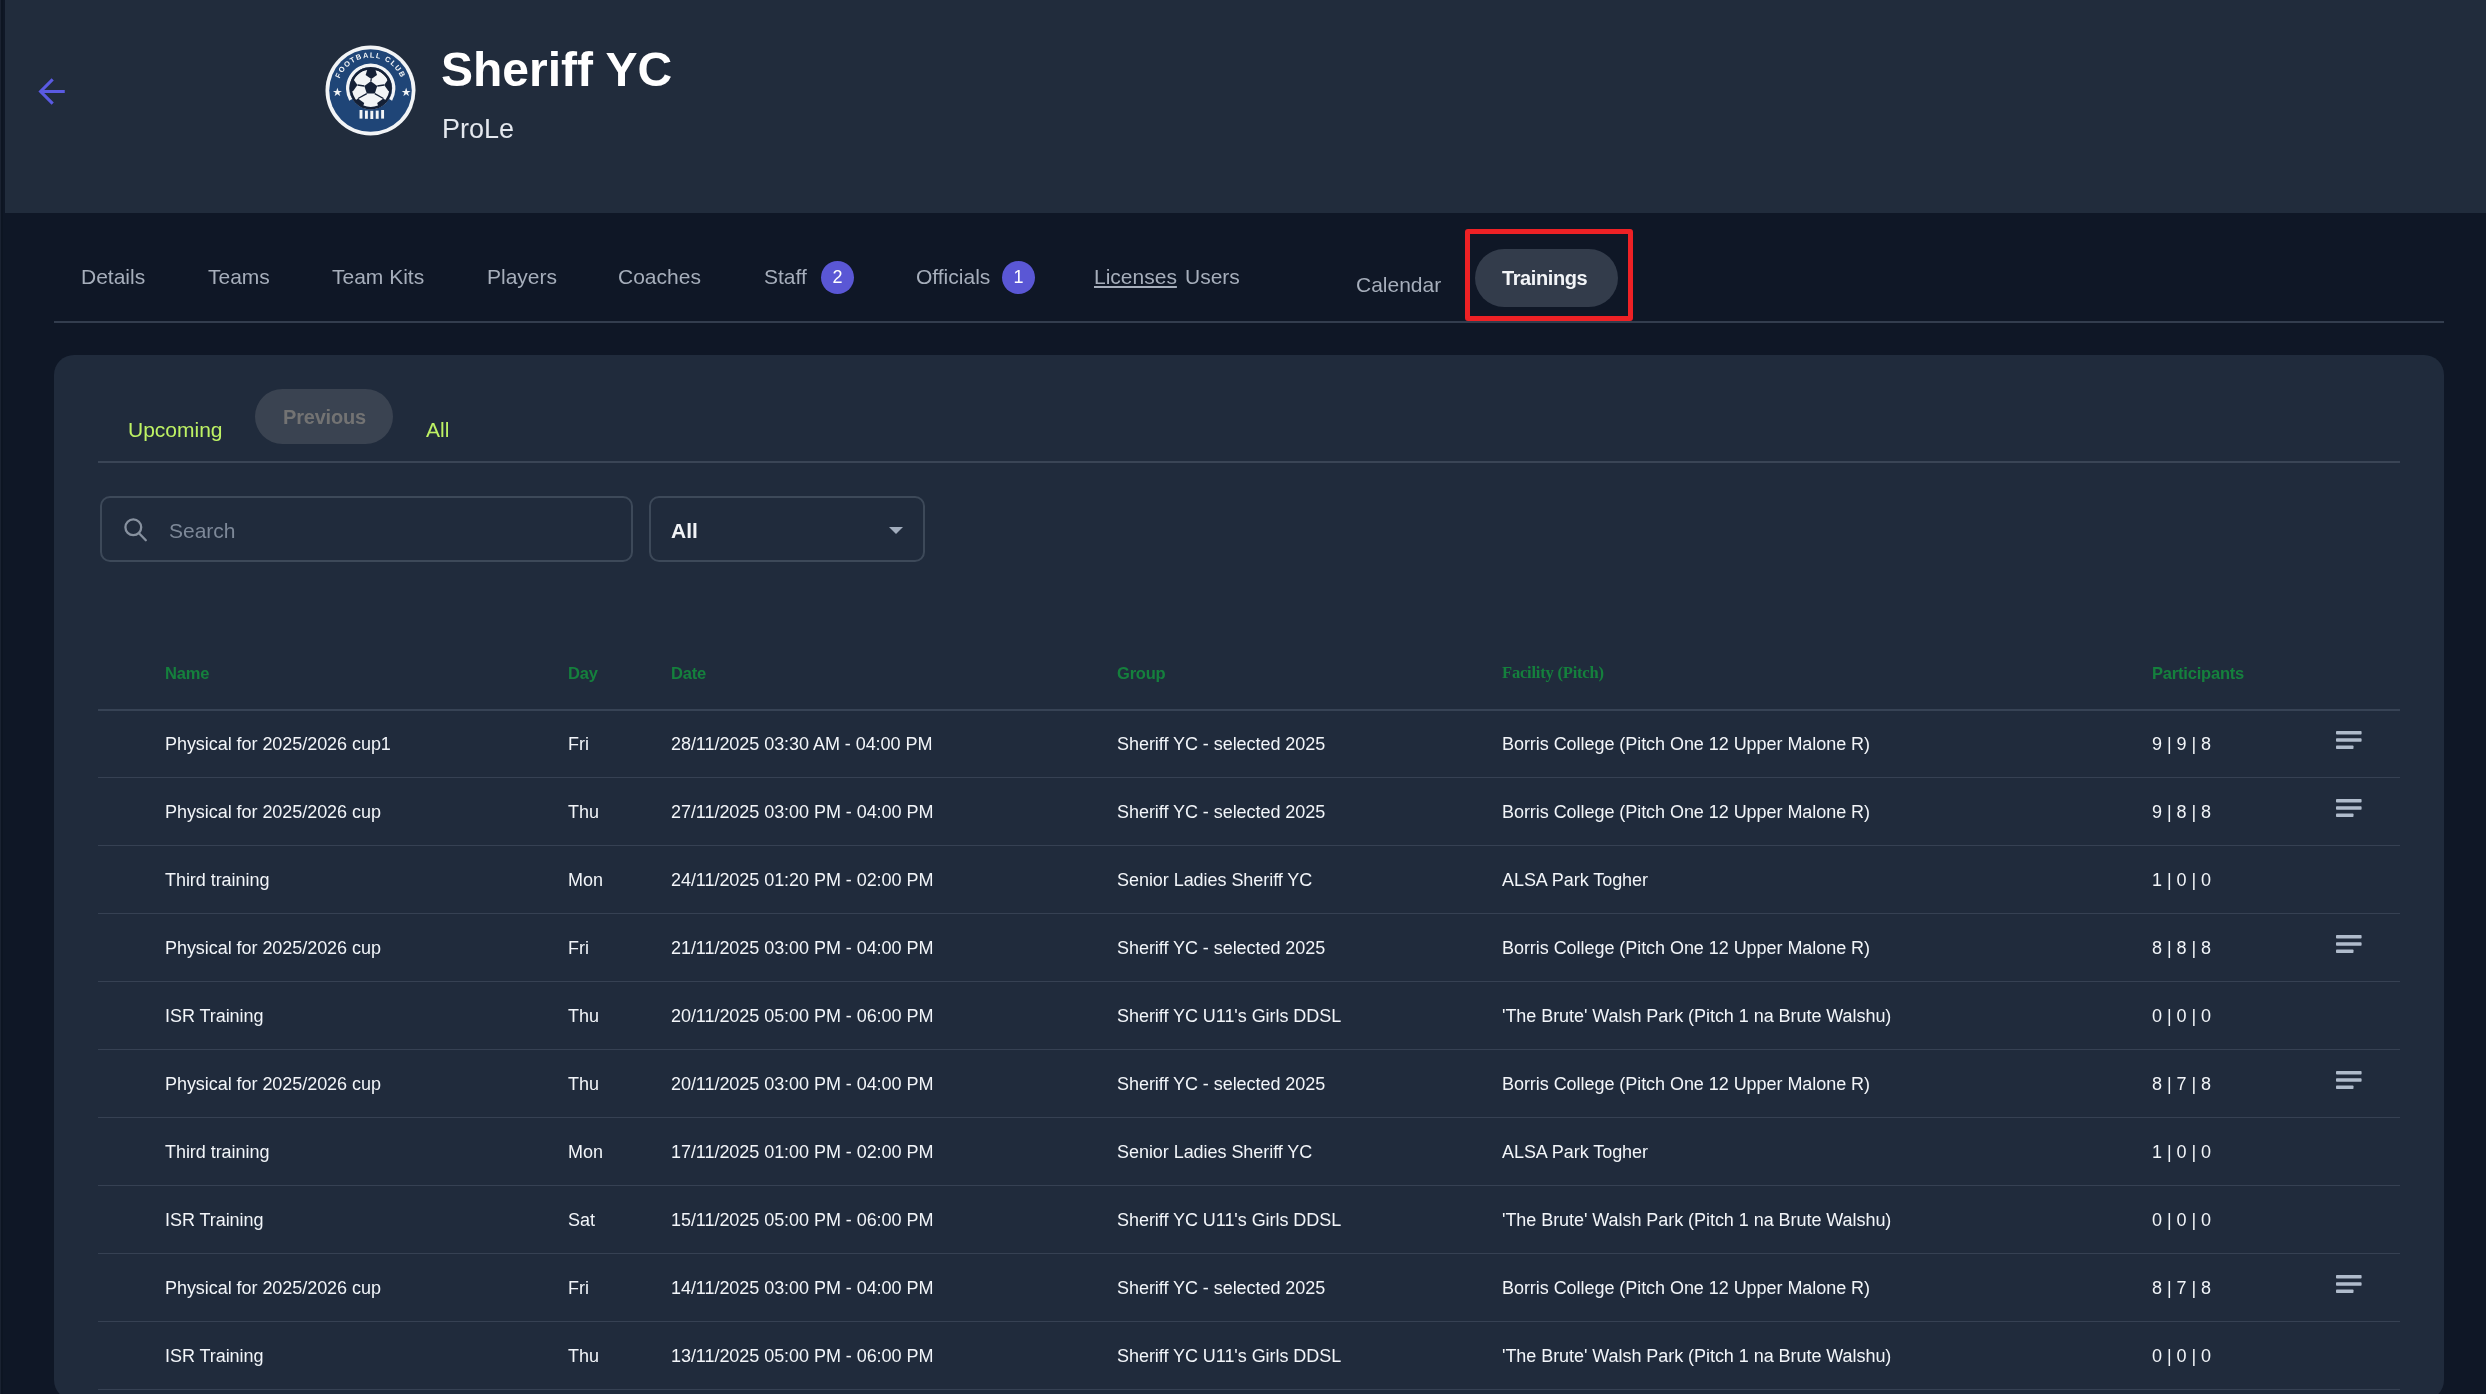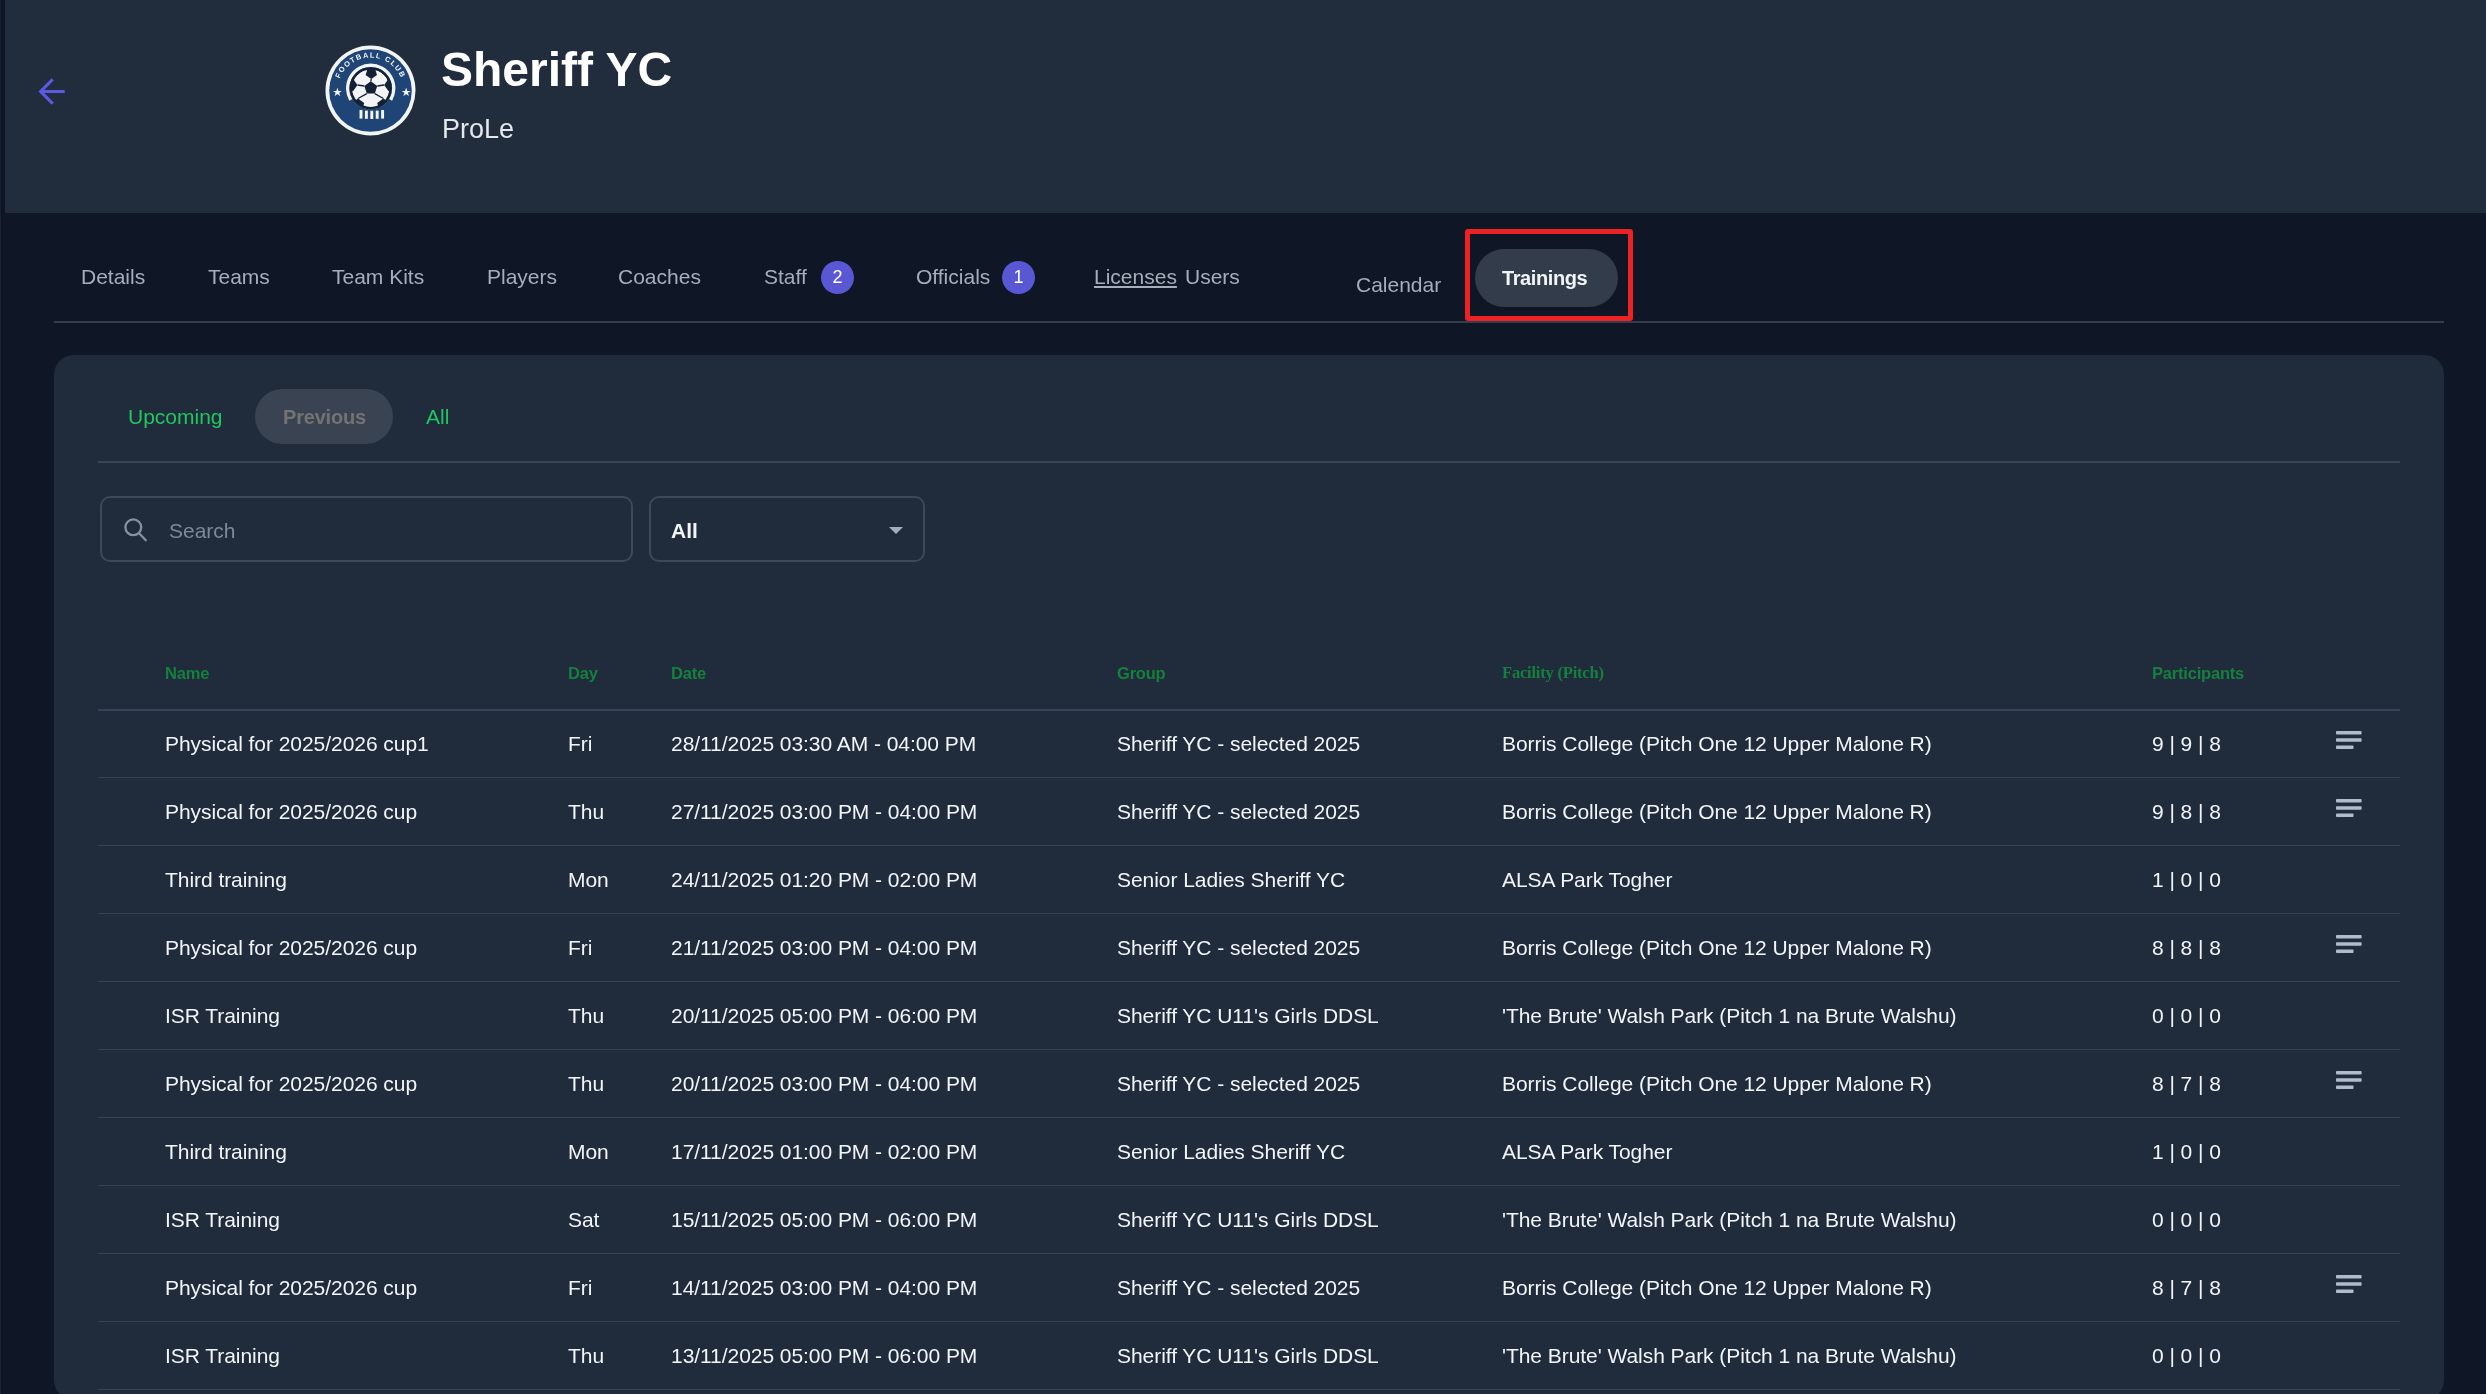--- a/index.html
+++ b/index.html
@@ -22,39 +22,39 @@
   .badge { top:261px; width:33px; height:33px; background:#5a57d5; border-radius:50%; color:#fff; font-size:18px; text-align:center; line-height:33px; }
   #pill-trainings { left:1475px; top:249px; width:143px; height:58px; background:#333c4b; border-radius:29px; }
   #tab-trainings { left:1502px; top:266px; font-size:20px; letter-spacing:-0.4px; font-weight:700; color:#f2f4f7; line-height:24px; }
   #redbox { left:1465px; top:229px; width:168px; height:92px; border:5px solid #ee2125; border-radius:3px; }
   #tabdivider { left:54px; top:321px; width:2390px; height:2px; background:rgba(148,163,184,0.28); }
 
   
   #card { left:54px; top:355px; width:2390px; height:1045px; background:#202b3c; border-radius:20px; }
 
   
-  .seg { top:404px; font-size:21px; color:#22c55e; line-height:26px; }
+  .seg { top:417px; font-size:21px; color:#bef264; line-height:26px; }
   #seg-prev-pill { left:255px; top:389px; width:138px; height:55px; background:#3a4351; border-radius:28px; }
   #seg-prev { left:283px; top:404px; font-size:20px; letter-spacing:-0.2px; font-weight:700; color:#737373; line-height:26px; }
   #segdivider { left:98px; top:461px; width:2302px; height:2px; background:rgba(148,163,184,0.22); }
 
   
   .inputbox { top:496px; height:66px; border:2px solid #3d4959; border-radius:10px; }
   #searchbox { left:100px; width:533px; }
   #dropdown { left:649px; width:276px; }
   #searchph { left:169px; top:519px; font-size:21px; color:#7d8898; line-height:24px; }
   #ddtext { left:671px; top:518px; font-size:21px; font-weight:700; color:#f2f4f7; line-height:26px; }
   #ddcaret { left:889px; top:526.5px; width:0; height:0; border-left:7px solid transparent; border-right:7px solid transparent; border-top:7.5px solid #a2adbd; }
 
   
   .th { top:661px; font-size:16.5px; font-weight:700; color:#15803d; letter-spacing:-0.2px; line-height:24px; white-space:nowrap; }
   #headerdivider { left:98px; top:709px; width:2302px; height:1.5px; background:rgba(148,163,184,0.20); }
   .row { left:98px; width:2302px; height:68px; }
   .rowline { position:absolute; left:0; bottom:0; width:100%; height:1.5px; background:rgba(148,163,184,0.19); }
-  .cell { position:absolute; top:50%; transform:translateY(-50%); font-size:21px; letter-spacing:-0.05px; color:#f2f5f9; line-height:24px; white-space:nowrap; }
+  .cell { position:absolute; top:50%; transform:translateY(-50%); font-size:18px; letter-spacing:-0.05px; color:#f2f5f9; line-height:24px; white-space:nowrap; }
   .c-name { left:67px; }
   .c-day { left:470px; }
   .c-date { left:573px; }
   .c-group { left:1019px; }
   .c-fac { left:1404px; }
   .c-part { left:2054px; }
   .c-icon { left:2238px; top:20.5px; }
 </style>
 </head>
 <body>

